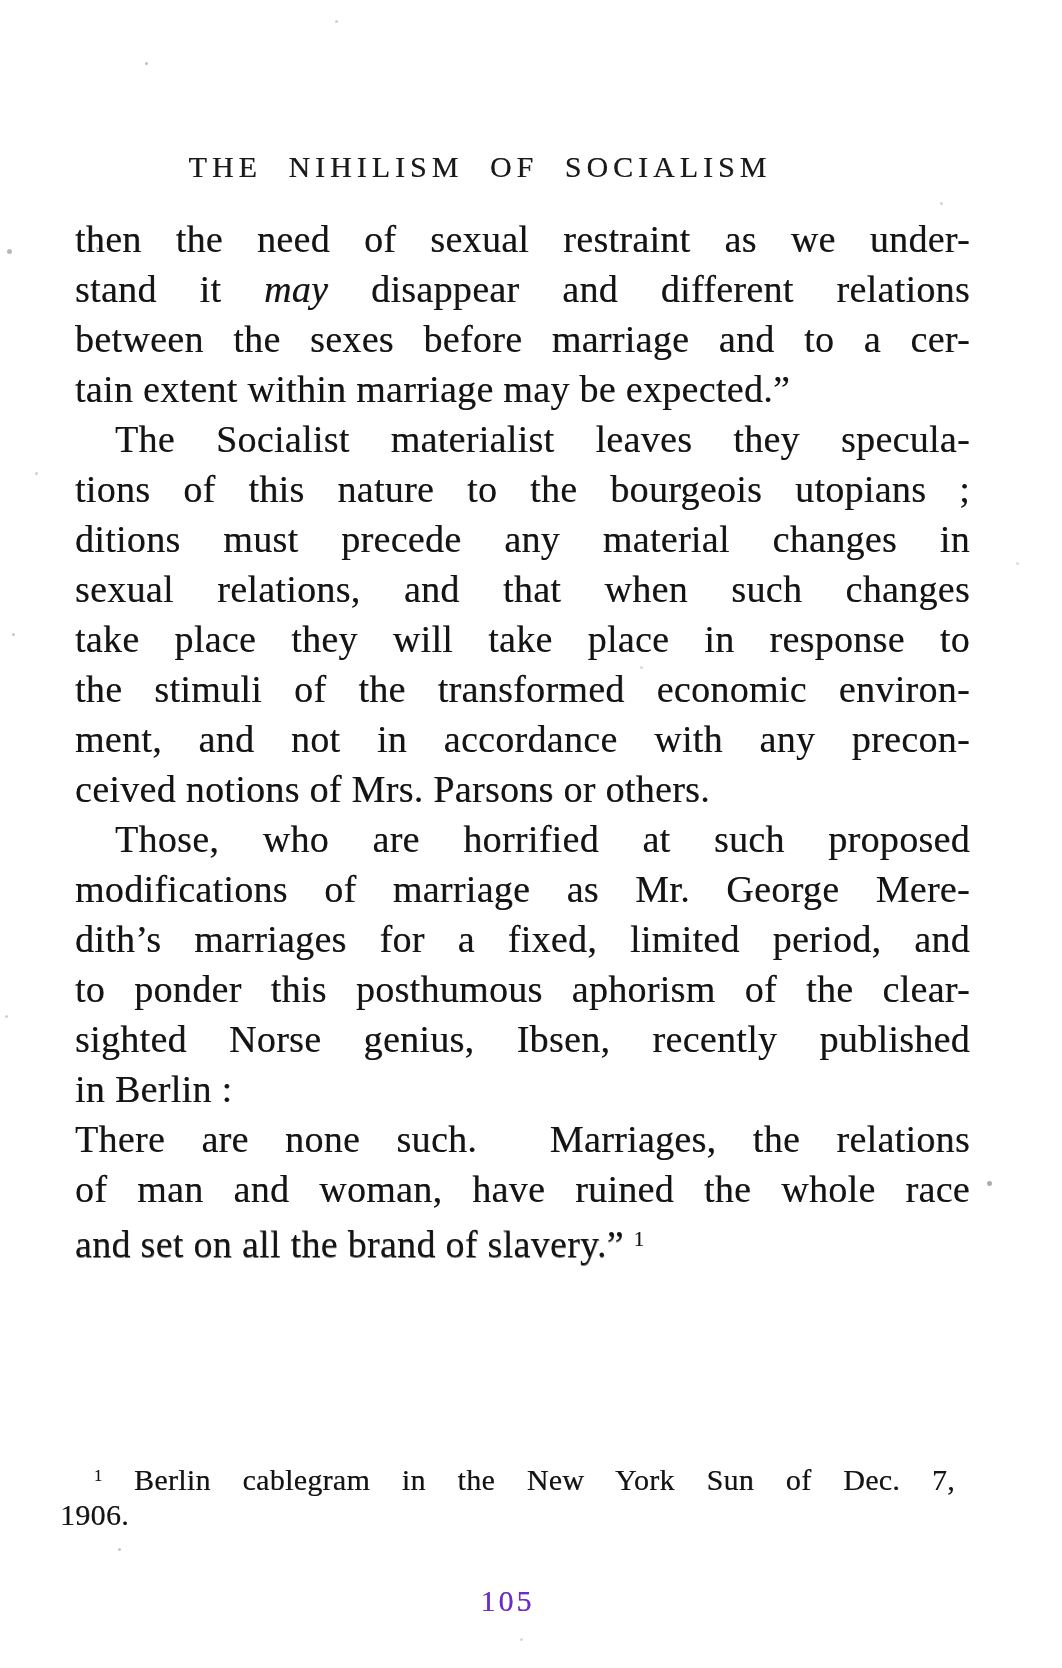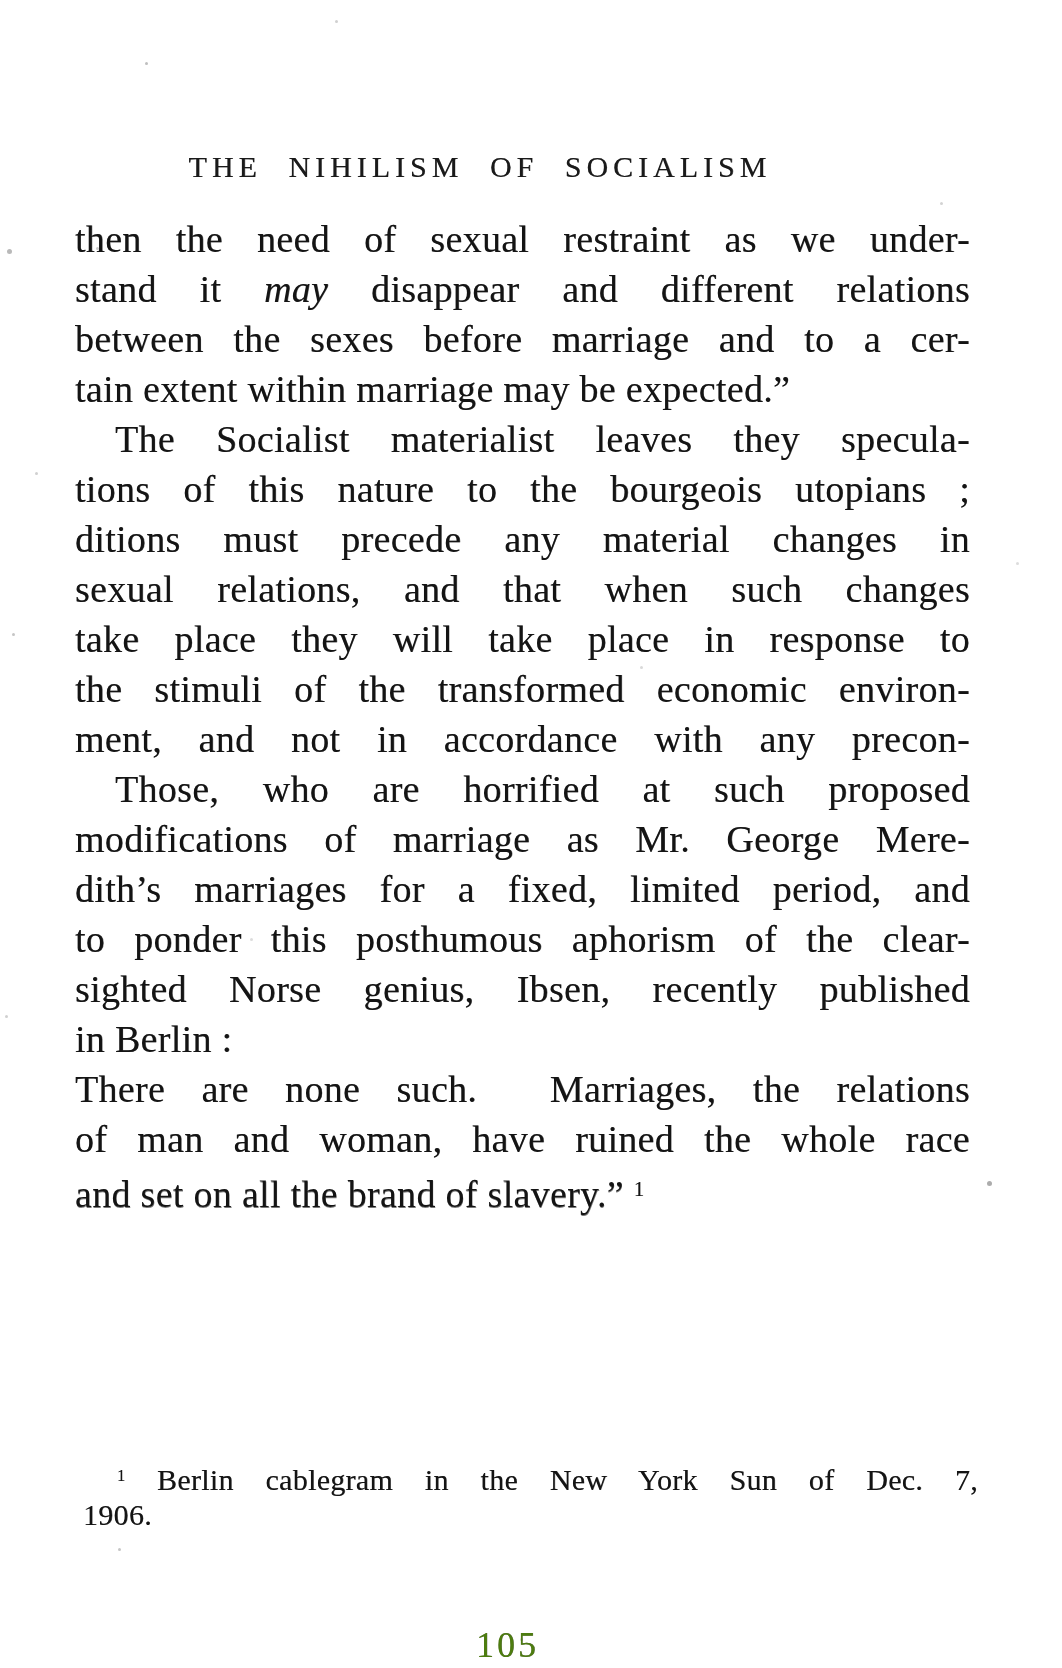--- a/index.html
+++ b/index.html
@@ -55,33 +55,31 @@
     letter-spacing: 0;
   }
   .footnote {
     position: absolute;
     top: 1458px;
     left: 60px;
     width: 895px;
     font-size: 30px;
     line-height: 35px;
     letter-spacing: 0.3px;
-    margin-left: 23px;
   }
   .footnote .line.indent { text-indent: 34px; }
   .page-number {
     position: absolute;
     top: 1584px;
     left: 60px;
     width: 895px;
     text-align: center;
-    font-size: 36px;
+    font-size: 30px;
     letter-spacing: 3px;
-    color: #4d7c0f;
-    margin-top: 40px;
+    color: #6d28d9;
   }
   
   .speckles {
     position: absolute;
     inset: 0;
     pointer-events: none;
   }
   .speckles::before {
     content: "";
     position: absolute;
@@ -124,20 +122,21 @@
         <div class="line last">tain extent within marriage may be expected.”</div>
       </div>
       <div class="para">
         <div class="line indent">The Socialist materialist leaves they specula-</div>
         <div class="line">tions of this nature to the bourgeois utopians ;</div>
         <div class="line">ditions must precede any material changes in</div>
         <div class="line">sexual relations, and that when such changes</div>
         <div class="line">take place they will take place in response to</div>
         <div class="line">the stimuli of the transformed economic environ-</div>
         <div class="line">ment, and not in accordance with any precon-</div>
+        <div class="line last">ceived notions of Mrs. Parsons or others.</div>
       </div>
       <div class="para">
         <div class="line indent">Those, who are horrified at such proposed</div>
         <div class="line">modifications of marriage as Mr. George Mere-</div>
         <div class="line">dith’s marriages for a fixed, limited period, and</div>
         <div class="line">to ponder this posthumous aphorism of the clear-</div>
         <div class="line">sighted Norse genius, Ibsen, recently published</div>
         <div class="line last">in Berlin :</div>
       </div>
       <div class="para">

